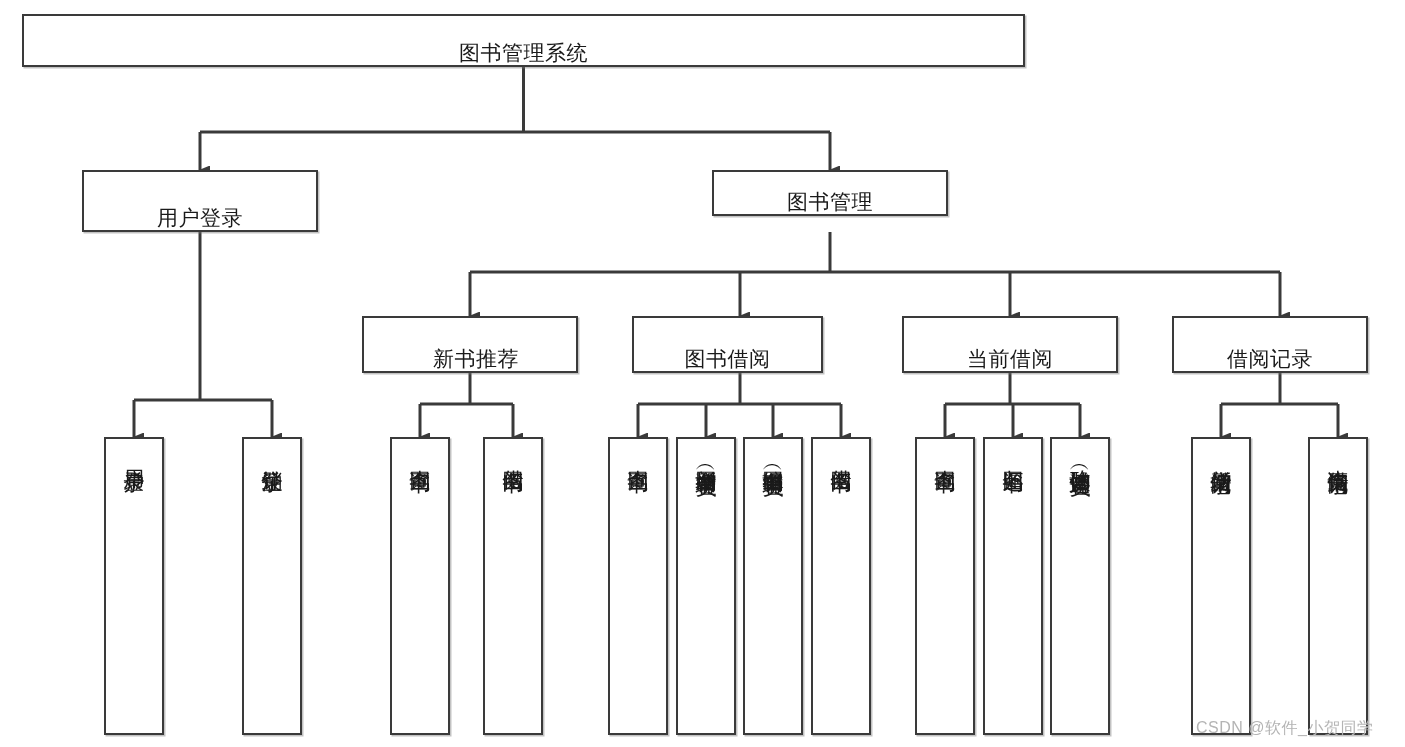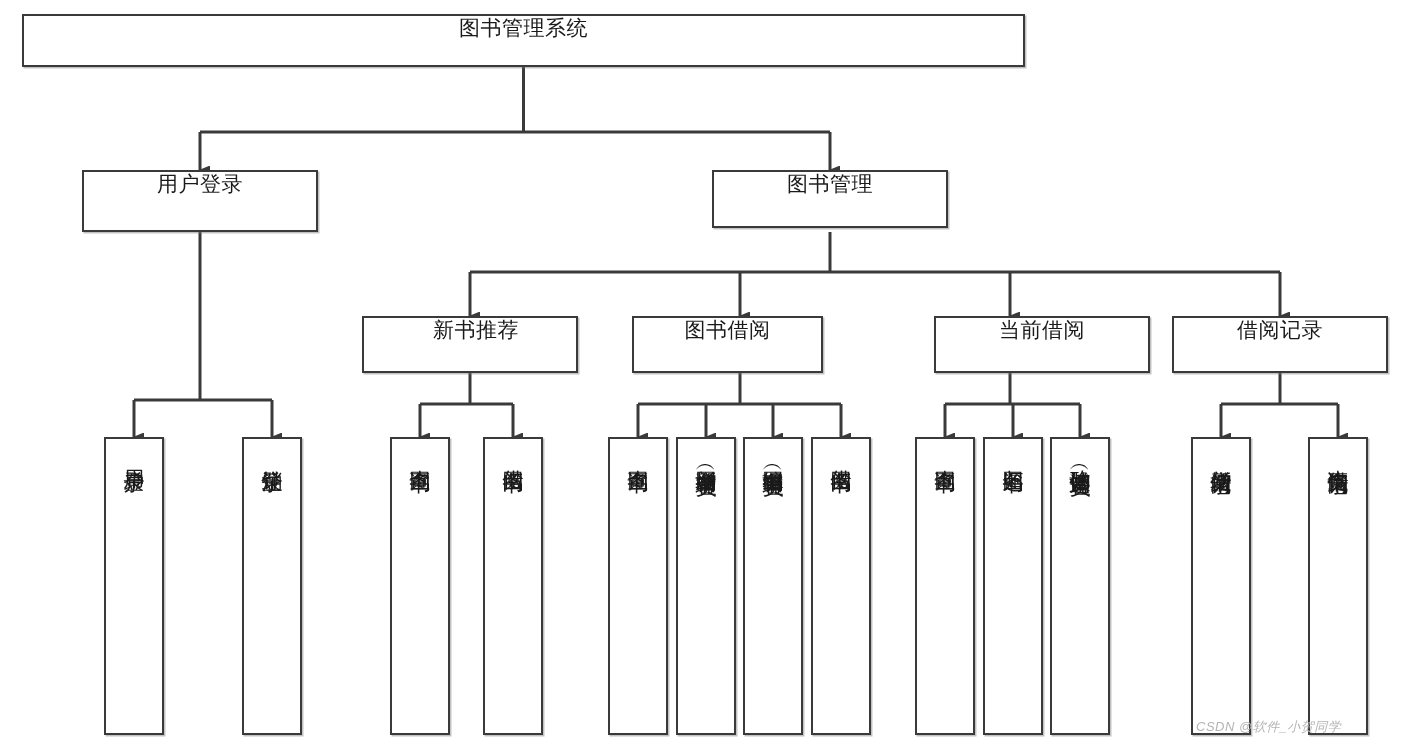--- a/index.html
+++ b/index.html
@@ -24,21 +24,21 @@
     width: 1405px;
     height: 747px;
   }
   .node {
     position: absolute;
     box-sizing: border-box;
     border: 2px solid #3a3a3a;
     background: #ffffff;
     color: #1a1a1a;
     display: flex;
-    align-items: flex-start;
+    align-items: flex-end;
     justify-content: center;
     box-shadow: 1.5px 1.5px 0 rgba(120,120,120,0.45);
   }
   .node .label {
     font-size: 21px;
     line-height: 1.15;
     letter-spacing: 0.5px;
     white-space: nowrap;
   }
   .node.vertical {
@@ -49,26 +49,25 @@
   .node.vertical .label {
     writing-mode: vertical-rl;
     text-orientation: upright;
     font-size: 21px;
     line-height: 1.05;
     letter-spacing: 1px;
     white-space: nowrap;
   }
   .watermark {
     position: absolute;
-    font-size: 13px;
+    font-size: 16px;
     color: #b4b4b4;
     letter-spacing: 0.5px;
     white-space: nowrap;
     pointer-events: none;
-    font-style: italic;
   }
 </style>
 </head>
 <body>
 
 <div id="canvas">
   <svg id="wires" viewBox="0 0 1405 747">
     <defs>
       <marker id="arrowhead" markerWidth="9" markerHeight="11" refX="4.5" refY="10" orient="auto" markerUnits="userSpaceOnUse">
         <polygon points="0,0 9,0 4.5,11" fill="#3a3a3a"></polygon>
@@ -111,33 +110,33 @@
       </g>
   </svg>
 
   <div id="node-layer">
       <div class="node" id="node-root" style="left: 22px; top: 14px; width: 1003px; height: 53px; border-color: rgb(58, 58, 58); background: rgb(255, 255, 255); color: rgb(26, 26, 26);">
         <span class="label">图书管理系统</span>
       </div>
       <div class="node" id="node-login" style="left: 82px; top: 170px; width: 236px; height: 62px; border-color: rgb(58, 58, 58); background: rgb(255, 255, 255); color: rgb(26, 26, 26);">
         <span class="label">用户登录</span>
       </div>
-      <div class="node" id="node-bookmgmt" style="left: 712px; top: 170px; width: 236px; height: 58px; border-color: rgb(58, 58, 58); background: rgb(255, 255, 255); color: rgb(26, 26, 26);">
+      <div class="node" id="node-bookmgmt" style="left: 712px; top: 170px; width: 236px; height: 46px; border-color: rgb(58, 58, 58); background: rgb(255, 255, 255); color: rgb(26, 26, 26);">
         <span class="label">图书管理</span>
       </div>
       <div class="node" id="node-newbook" style="left: 362px; top: 316px; width: 216px; height: 57px; border-color: rgb(58, 58, 58); background: rgb(255, 255, 255); color: rgb(26, 26, 26); padding-left: 12px;">
         <span class="label">新书推荐</span>
       </div>
       <div class="node" id="node-borrow" style="left: 632px; top: 316px; width: 191px; height: 57px; border-color: rgb(58, 58, 58); background: rgb(255, 255, 255); color: rgb(26, 26, 26);">
         <span class="label">图书借阅</span>
       </div>
-      <div class="node" id="node-current" style="left: 902px; top: 316px; width: 216px; height: 57px; border-color: rgb(58, 58, 58); background: rgb(255, 255, 255); color: rgb(26, 26, 26); margin-left: 32px;">
+      <div class="node" id="node-current" style="left: 902px; top: 316px; width: 216px; height: 57px; border-color: rgb(58, 58, 58); background: rgb(255, 255, 255); color: rgb(26, 26, 26);">
         <span class="label">当前借阅</span>
       </div>
-      <div class="node" id="node-records" style="left: 1172px; top: 316px; width: 216px; height: 57px; border-color: rgb(58, 58, 58); background: rgb(255, 255, 255); color: rgb(26, 26, 26);">
+      <div class="node" id="node-records" style="left: 1172px; top: 316px; width: 196px; height: 57px; border-color: rgb(58, 58, 58); background: rgb(255, 255, 255); color: rgb(26, 26, 26);">
         <span class="label">借阅记录</span>
       </div>
       <div class="node vertical" id="node-leaf-login-1" style="left: 104px; top: 437px; width: 60px; height: 298px; border-color: rgb(58, 58, 58); background: rgb(255, 255, 255); color: rgb(26, 26, 26);">
         <span class="label">用户登录</span>
       </div>
       <div class="node vertical" id="node-leaf-login-2" style="left: 242px; top: 437px; width: 60px; height: 298px; border-color: rgb(58, 58, 58); background: rgb(255, 255, 255); color: rgb(26, 26, 26);">
         <span class="label">注销登录</span>
       </div>
       <div class="node vertical" id="node-leaf-new-1" style="left: 390px; top: 437px; width: 60px; height: 298px; border-color: rgb(58, 58, 58); background: rgb(255, 255, 255); color: rgb(26, 26, 26);">
         <span class="label">查询图书</span>

